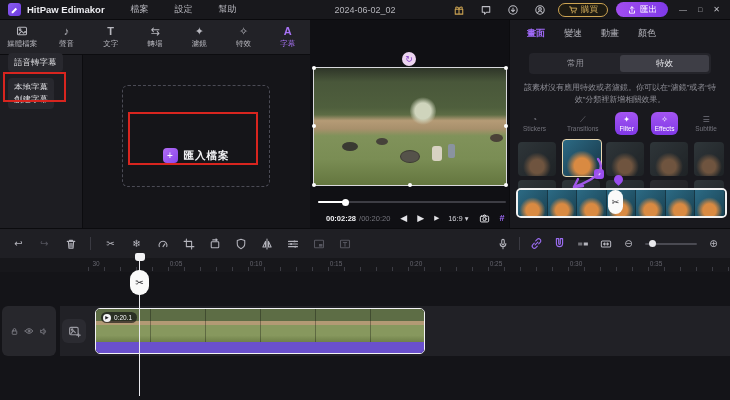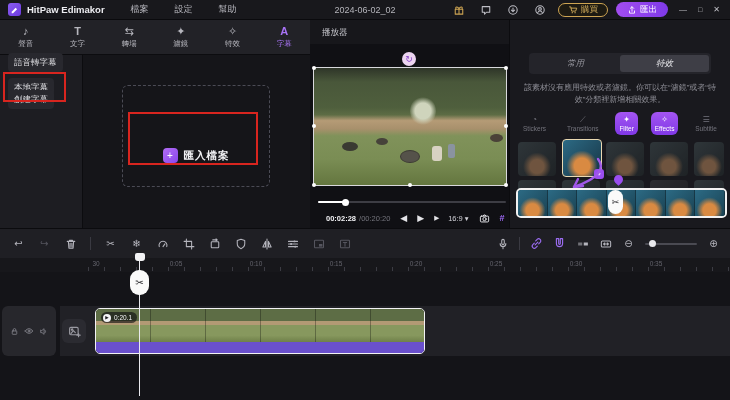--- a/index.html
+++ b/index.html
@@ -60,21 +60,21 @@
   .fs-corner { position:relative; width:9px; height:9px; }
   .fs-corner:before, .fs-corner:after { content:""; position:absolute; width:3px; height:3px; border:1px solid #cfcfd5; }
   .fs-corner:before { left:0; top:0; border-right:none; border-bottom:none; }
   .fs-corner:after { right:0; bottom:0; border-left:none; border-top:none; }
 
   
   .inspector { position:absolute; left:510px; top:20px; width:220px; height:208px; background:#19191e; }
   .insp-tabs { display:flex; gap:19px; padding:7px 0 0 17px; font-size:9px; color:#b2b2ba; }
   .insp-tabs .active { color:#a06af8; font-weight:bold; }
   .seg-wrap { position:absolute; left:19px; top:33px; width:182px; height:21px; background:#24242a; border-radius:4px; display:flex; padding:2px; }
-  .seg { flex:1; border-radius:3px; font-size:8.5px; color:#9a9aa2; display:flex; align-items:center; justify-content:center;font-style:italic; }
+  .seg { flex:1; border-radius:3px; font-size:8.5px; color:#9a9aa2; display:flex; align-items:center; justify-content:center; }
   .seg.active { background:#3e3e46; color:#ececf0; }
   .empty-text { position:absolute; left:9px; top:62px; width:202px; font-size:8px; color:#8e8e96; text-align:center; line-height:1.55; }
   .cats { position:absolute; left:6px; top:92px; width:208px; display:flex; align-items:center; justify-content:space-between; padding:0 3px; }
   .cat { display:flex; flex-direction:column; align-items:center; gap:1px; color:#73737c; font-size:6.5px; padding:3px 4px; }
   .cat .cico { height:9px; font-size:8px; line-height:9px; }
   .cat.chip { background:linear-gradient(180deg,#a455f2,#8038e6); border-radius:6px; color:#fff; }
   .thumb { position:absolute; width:38px; height:34px; border-radius:4px; background:radial-gradient(circle at 50% 72%, #b8743c 0 22%, rgba(184,116,60,0) 45%), linear-gradient(135deg,#3c4e58,#273239); filter:saturate(.55) brightness(.7); }
   .thumb.sel { filter:none; border:1.5px solid #ead9b2; z-index:2; background:radial-gradient(circle at 50% 72%, #d98a42 0 24%, rgba(217,138,66,0) 48%), linear-gradient(135deg,#2c6a84,#173444); }
   .sel-badge { position:absolute; right:-3px; bottom:-3px; width:10px; height:10px; border-radius:3px; background:#9a4ef0; color:#fff; font-size:6px; line-height:10px; text-align:center; }
   .strip { position:absolute; left:6px; top:168px; width:211px; height:30px; border:2px solid #f2f2f2; border-radius:5px; background:#14323e; display:flex; overflow:hidden; z-index:3; }
@@ -171,20 +171,30 @@
         <span>匯出</span>
       </div>
       <div class="winctl">—</div>
       <div class="winctl max">□</div>
       <div class="winctl" style="margin-right:10px">✕</div>
     </div>
   </div>
 
   <div class="toolstrip">
     <div class="nav-item">
+      <span class="glyph">
+        <svg class="ic" width="12" height="12" viewBox="0 0 16 16">
+            <rect x="2" y="3" width="12" height="10" rx="1.5"></rect>
+            <circle cx="5.4" cy="6.2" r="1.1"></circle>
+            <path d="M4 12l3.4-3.8 2.8 2.8 2-2.4 1.8 2.2"></path>
+          </svg>
+      </span>
+      <span class="lab">媒體檔案</span>
+    </div>
+    <div class="nav-item">
       <span class="glyph">♪</span>
       <span class="lab">聲音</span>
     </div>
     <div class="nav-item">
       <span class="glyph" style="font-weight:bold">T</span>
       <span class="lab">文字</span>
     </div>
     <div class="nav-item">
       <span class="glyph">⇆</span>
       <span class="lab">轉場</span>
@@ -216,21 +226,20 @@
     <div class="dash-box">
       <div class="import-row">
         <span class="plus-sq">+</span>
         <span class="import-label">匯入檔案</span>
       </div>
     </div>
     <div class="red-box" style="left:45px; top:57px; width:130px; height:53px;"></div>
   </div>
 
   <div class="player">
-    <div class="player-head">播放器</div>
     <div class="rotate-handle">↻</div>
 
     <div class="stage">
 
       <div class="blob" style="left:28px; top:74px; width:16px; height:9px; background:#3a3a32;"></div>
       <div class="blob" style="left:62px; top:70px; width:12px; height:7px; background:#46423a;"></div>
       <div class="blob" style="left:86px; top:82px; width:20px; height:13px; background:#55524a; border:1px solid #3c3a34;"></div>
       <div class="blob" style="left:118px; top:78px; width:10px; height:15px; background:#d8d2c2; border-radius:3px;"></div>
       <div class="blob" style="left:134px; top:76px; width:7px; height:14px; background:#8a93a0; border-radius:2px;"></div>
       <div class="blob" style="left:176px; top:66px; width:13px; height:8px; background:#4a4238;"></div>
@@ -267,20 +276,26 @@
             <circle cx="8" cy="8.8" r="2.4"></circle>
             <path d="M6 4.5l1-1.6h2l1 1.6"></path>
           </svg>
       </span>
       <span class="pbtn grid-ic">#</span>
       <span class="pbtn"><span class="fs-corner"></span></span>
     </div>
   </div>
 
   <div class="inspector">
+    <div class="insp-tabs">
+      <span class="active">畫面</span>
+      <span>變速</span>
+      <span>動畫</span>
+      <span>顏色</span>
+    </div>
 
     <div class="seg-wrap">
       <div class="seg">常用</div>
       <div class="seg active">特效</div>
     </div>
 
     <div class="empty-text">該素材沒有應用特效或者濾鏡。你可以在“濾鏡”或者“特效”分類裡新增相關效果。</div>
 
     <div class="cats">
       <div class="cat">

